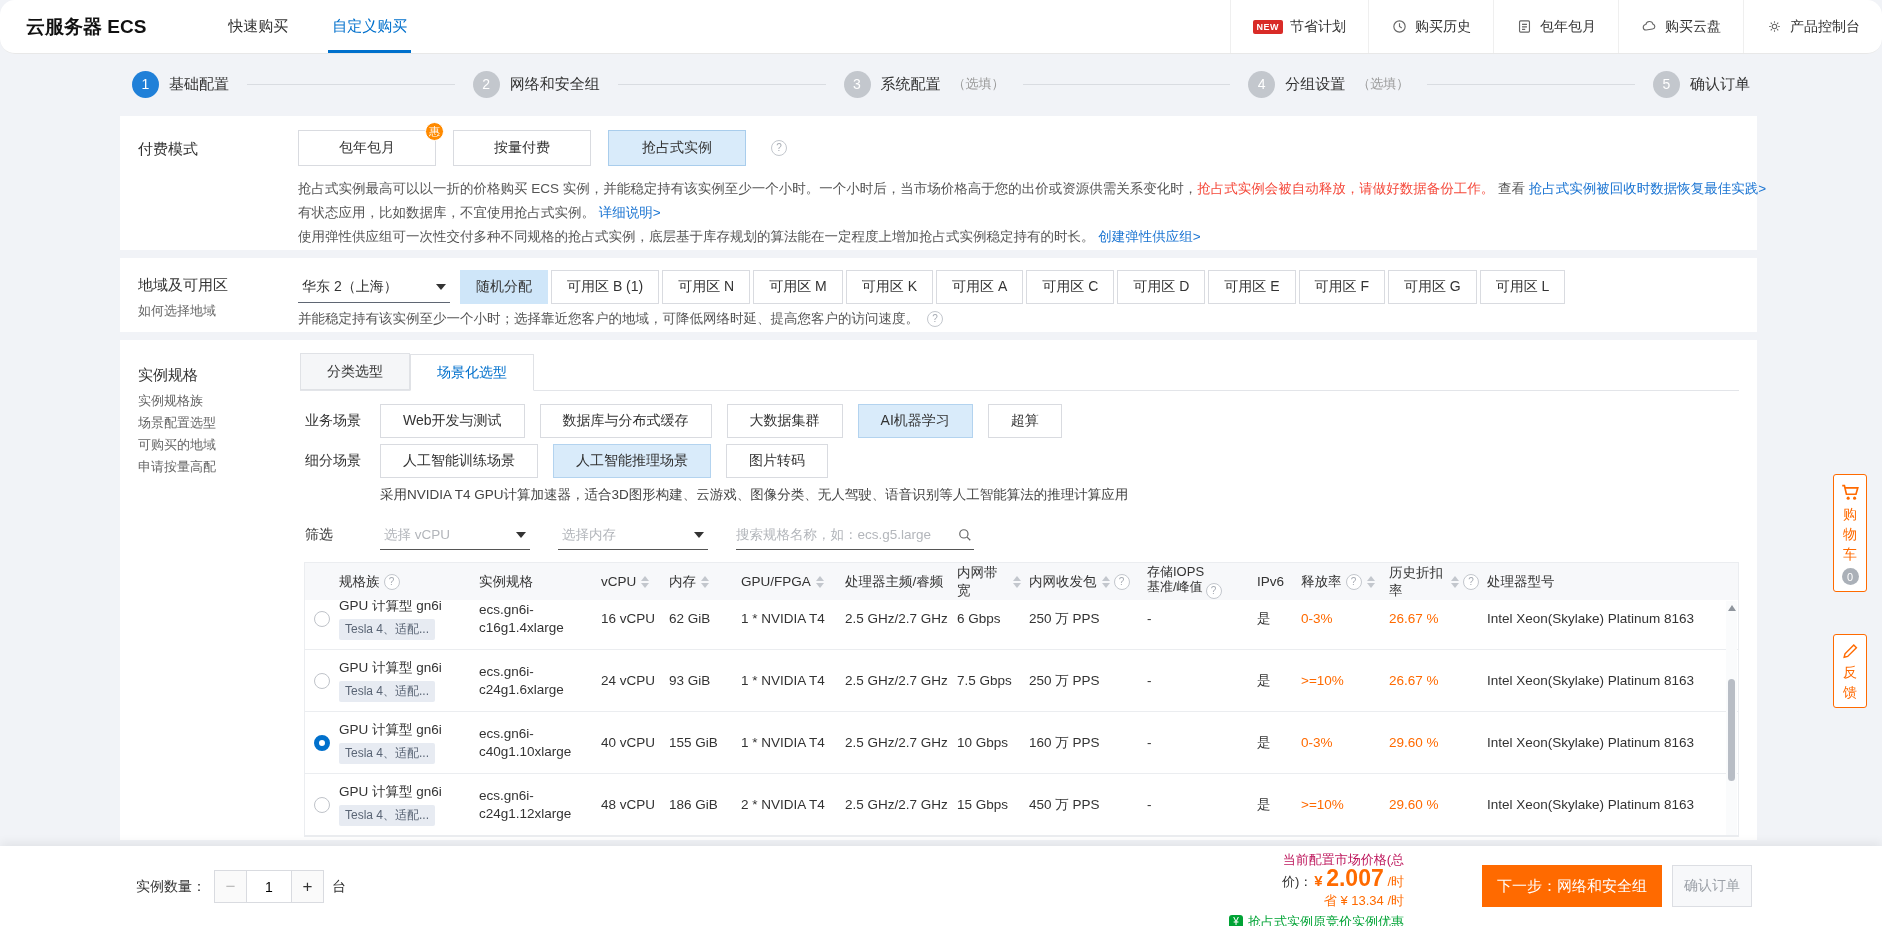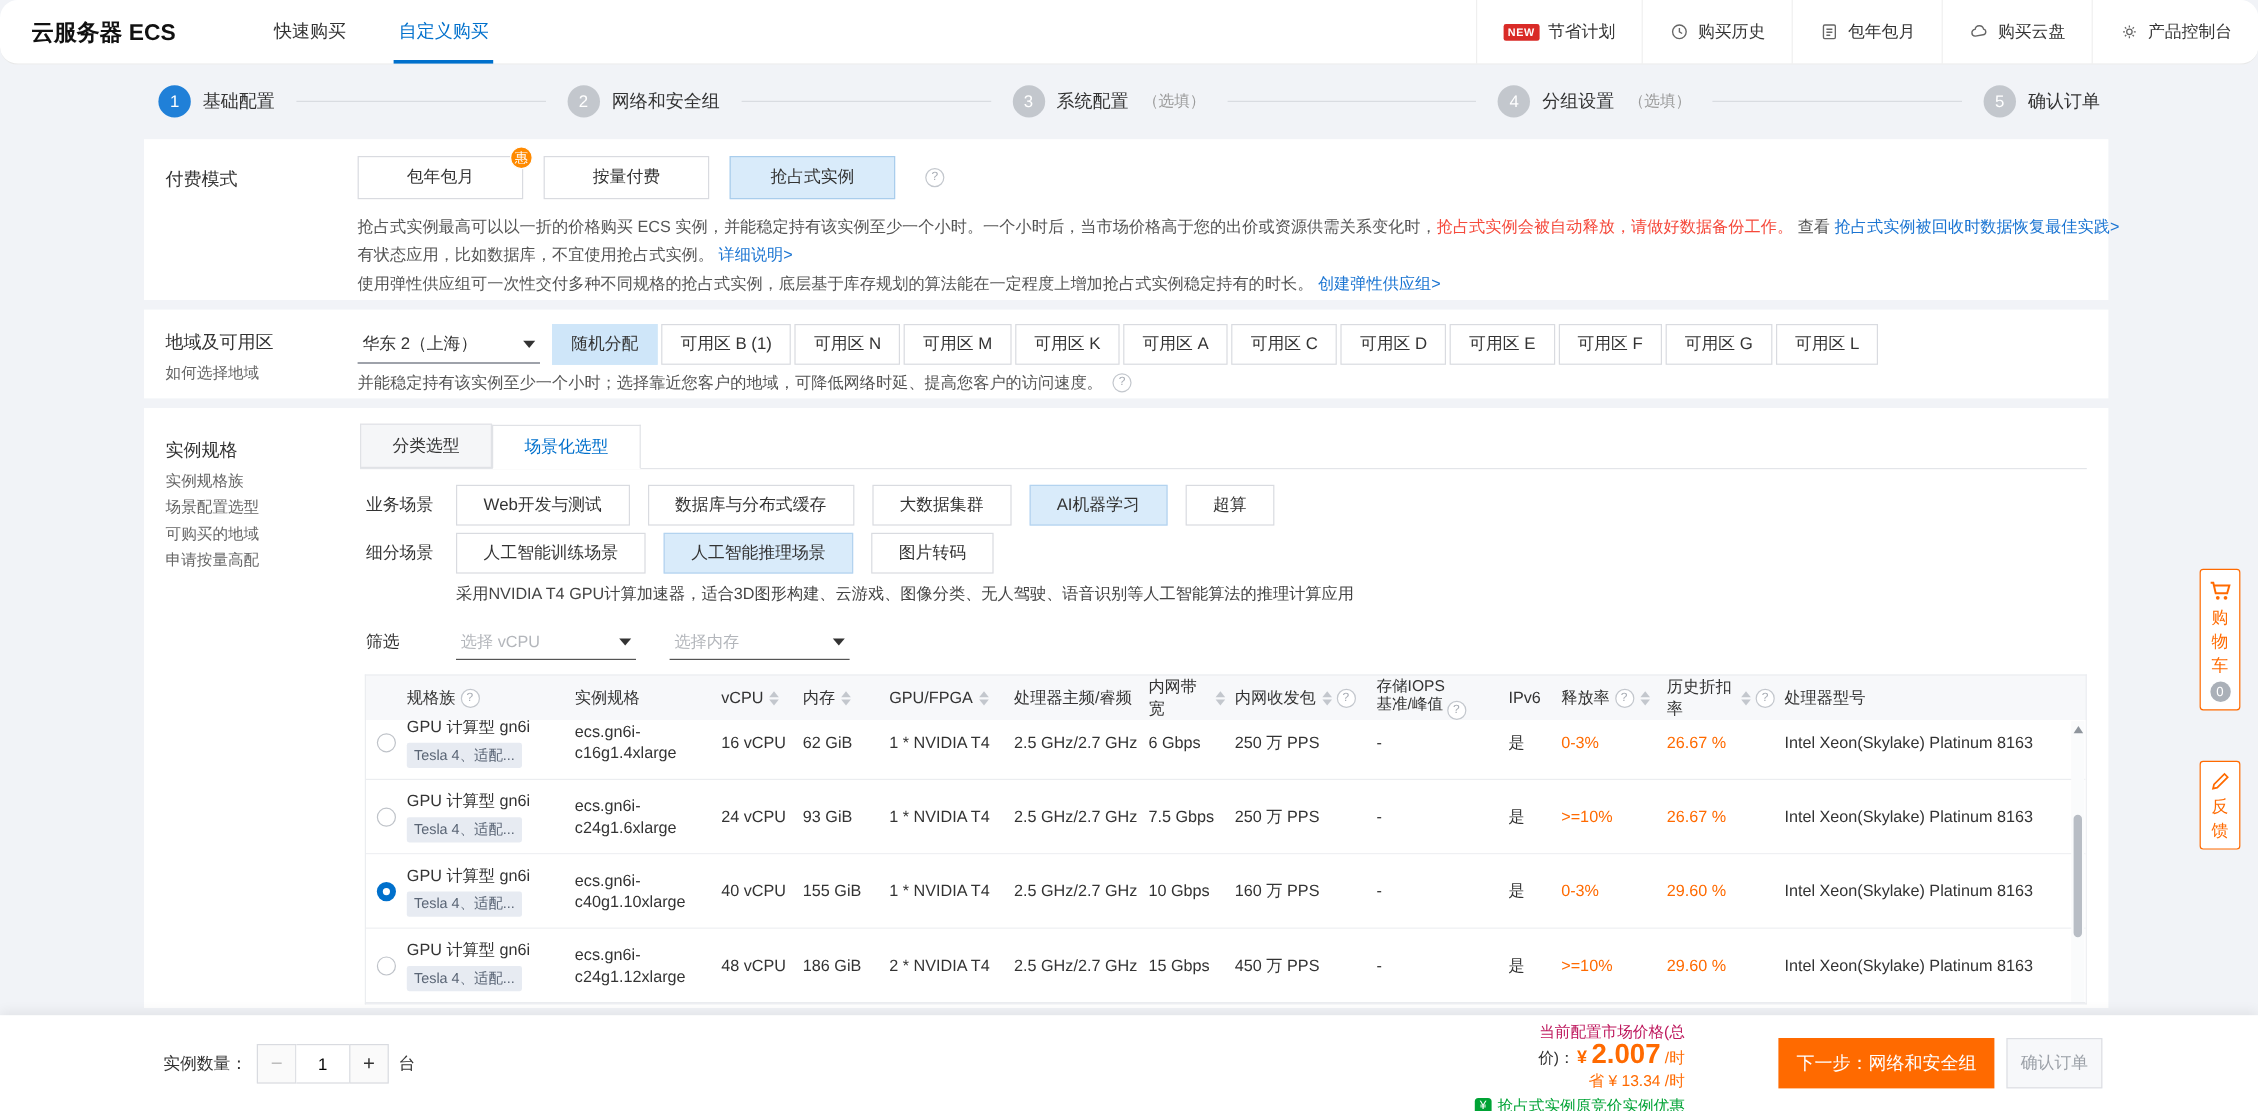--- a/index.html
+++ b/index.html
@@ -342,20 +342,29 @@
   <div class="filter-row">
     <span class="f-label">筛选</span>
     <div class="f-select">
       <span>选择 vCPU</span>
       <span class="caret"></span>
     </div>
     <div class="f-select">
       <span>选择内存</span>
       <span class="caret"></span>
     </div>
+    <div class="f-search">
+      <input type="text" placeholder="搜索规格名称，如：ecs.g5.large" style="">
+      <span>
+        <svg viewBox="0 0 24 24" width="18" height="18">
+            <circle cx="10.5" cy="10.5" r="5.5" fill="none" stroke="#666" stroke-width="1.6"></circle>
+            <path d="M14.8 14.8L19 19" stroke="#666" stroke-width="1.6"></path>
+          </svg>
+      </span>
+    </div>
   </div>
 
   <div class="spec-table">
     <div class="thead">
       <div class="th c-radio"></div>
       <div class="th c-family">
         <span>规格族</span>
           <span class="help" style="margin-left:4px;">?</span>
       </div>
       <div class="th c-spec">

